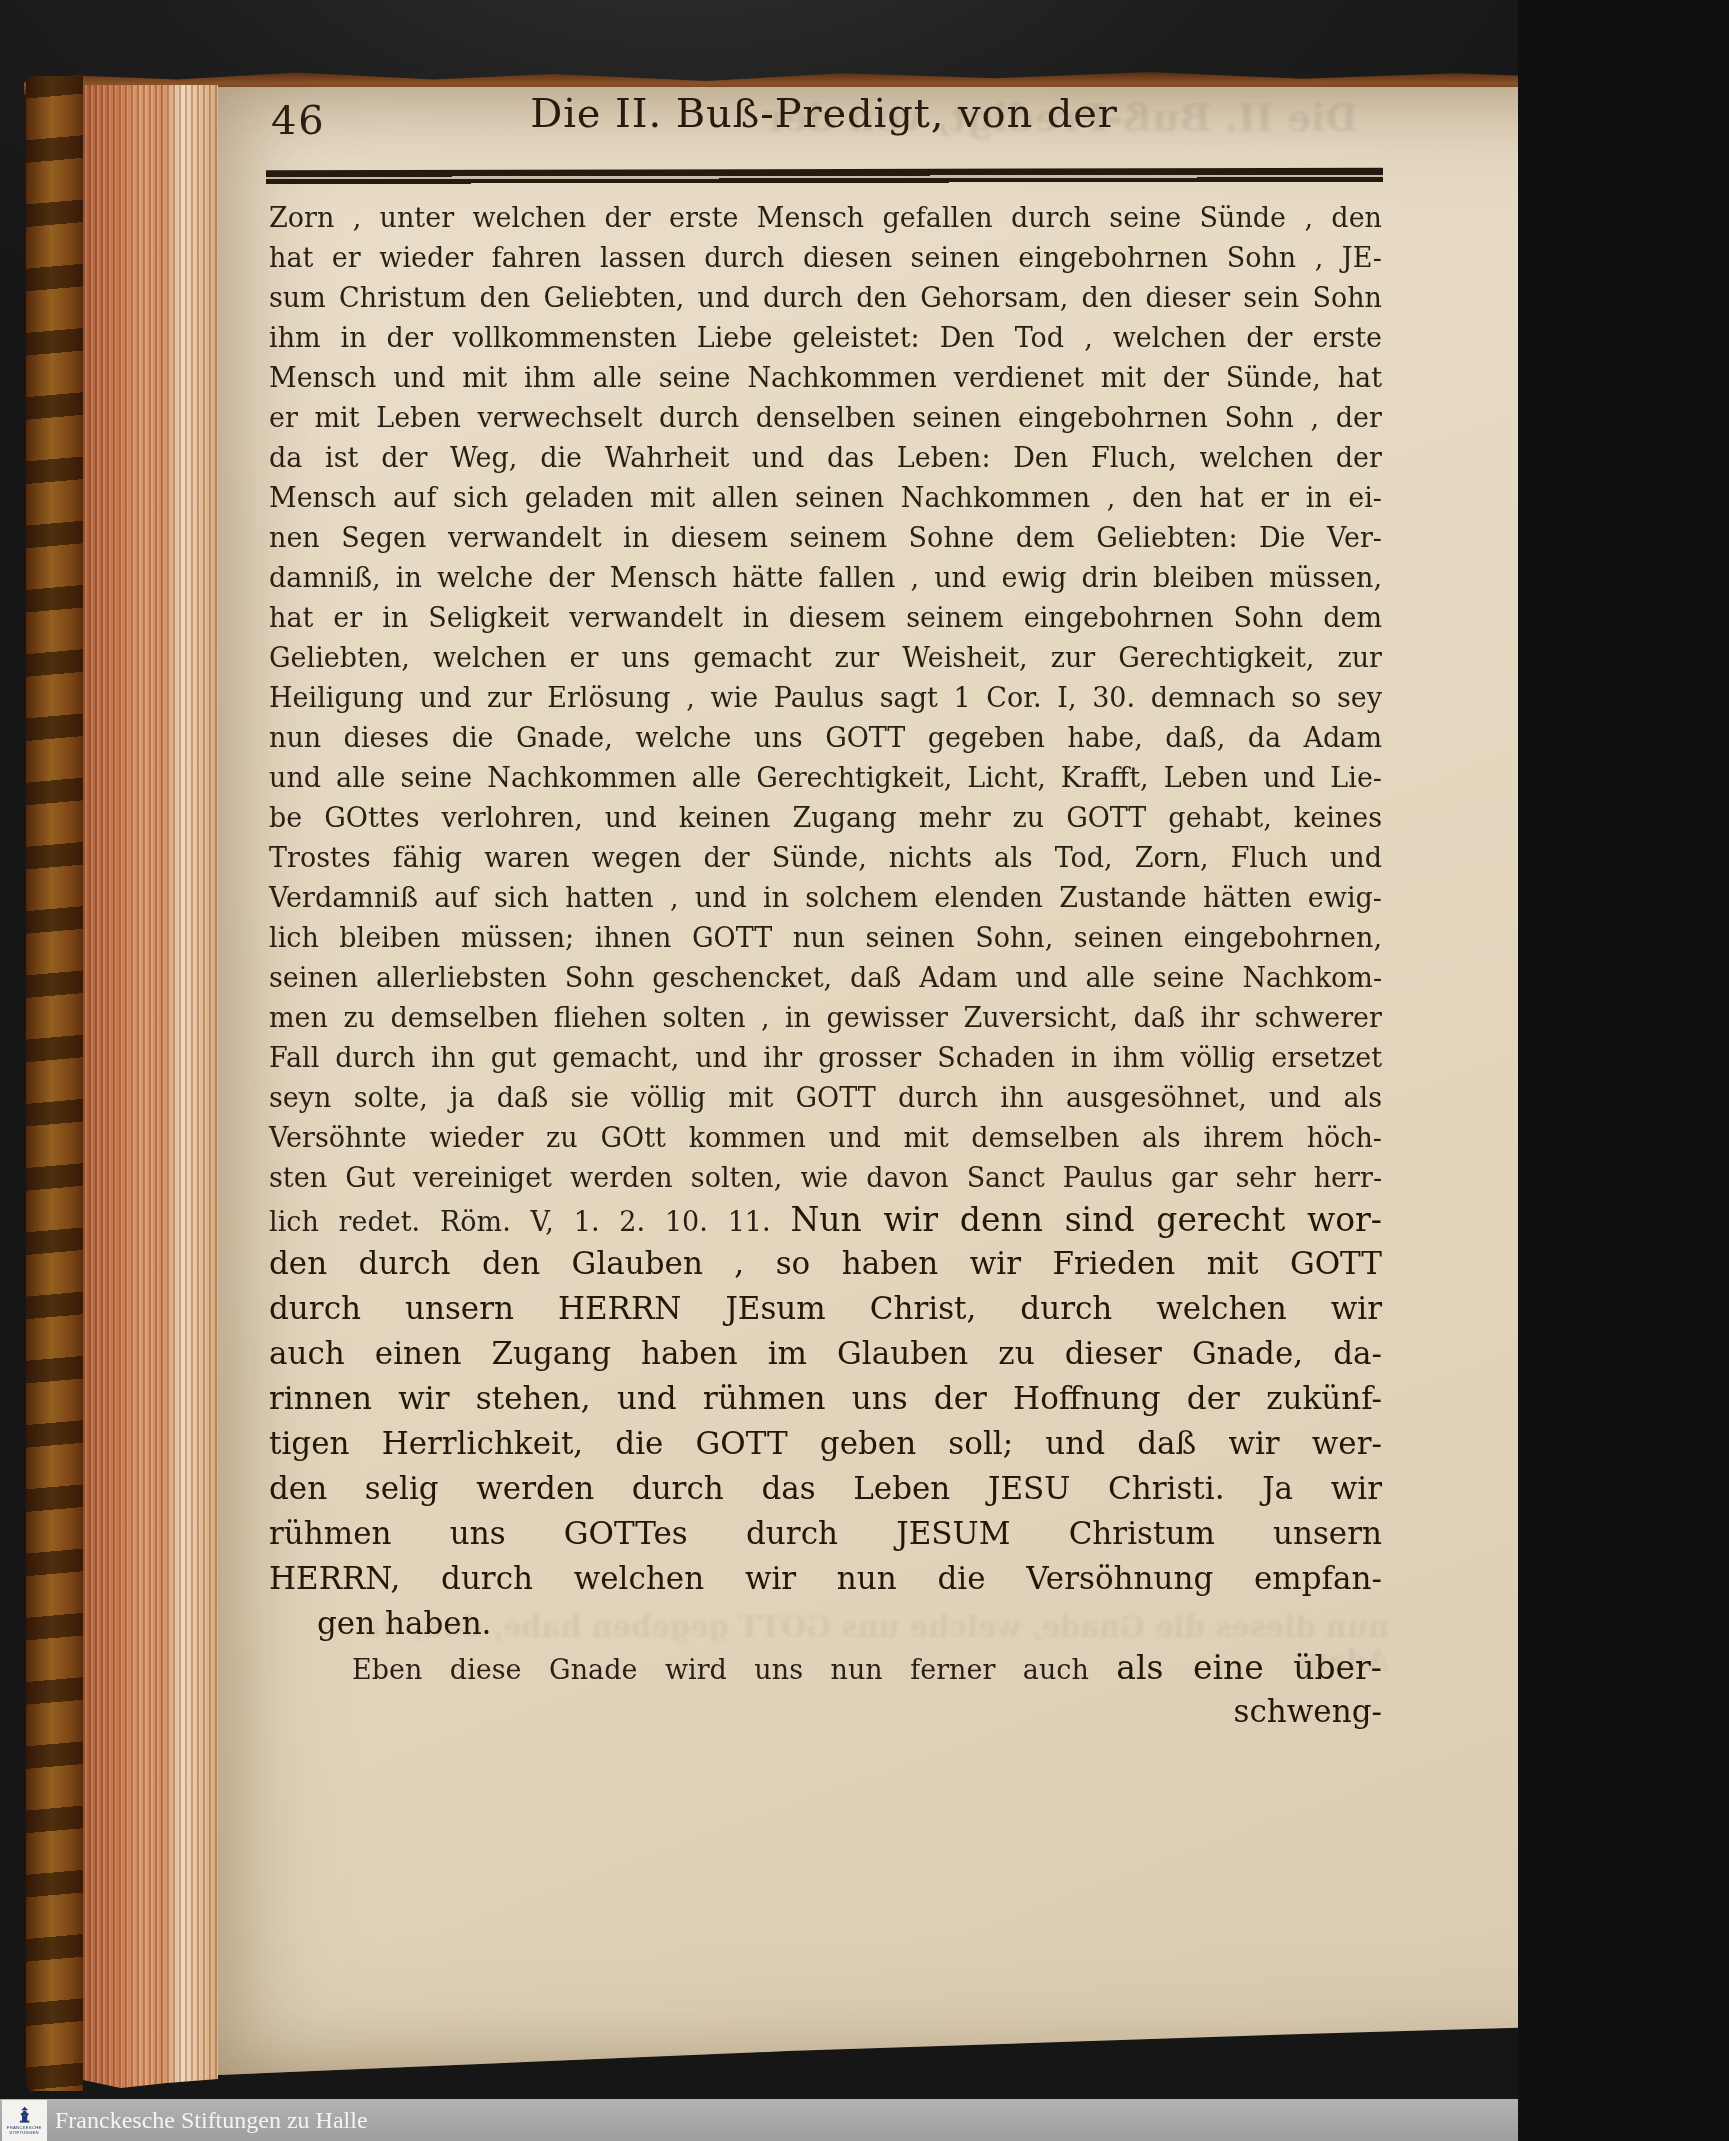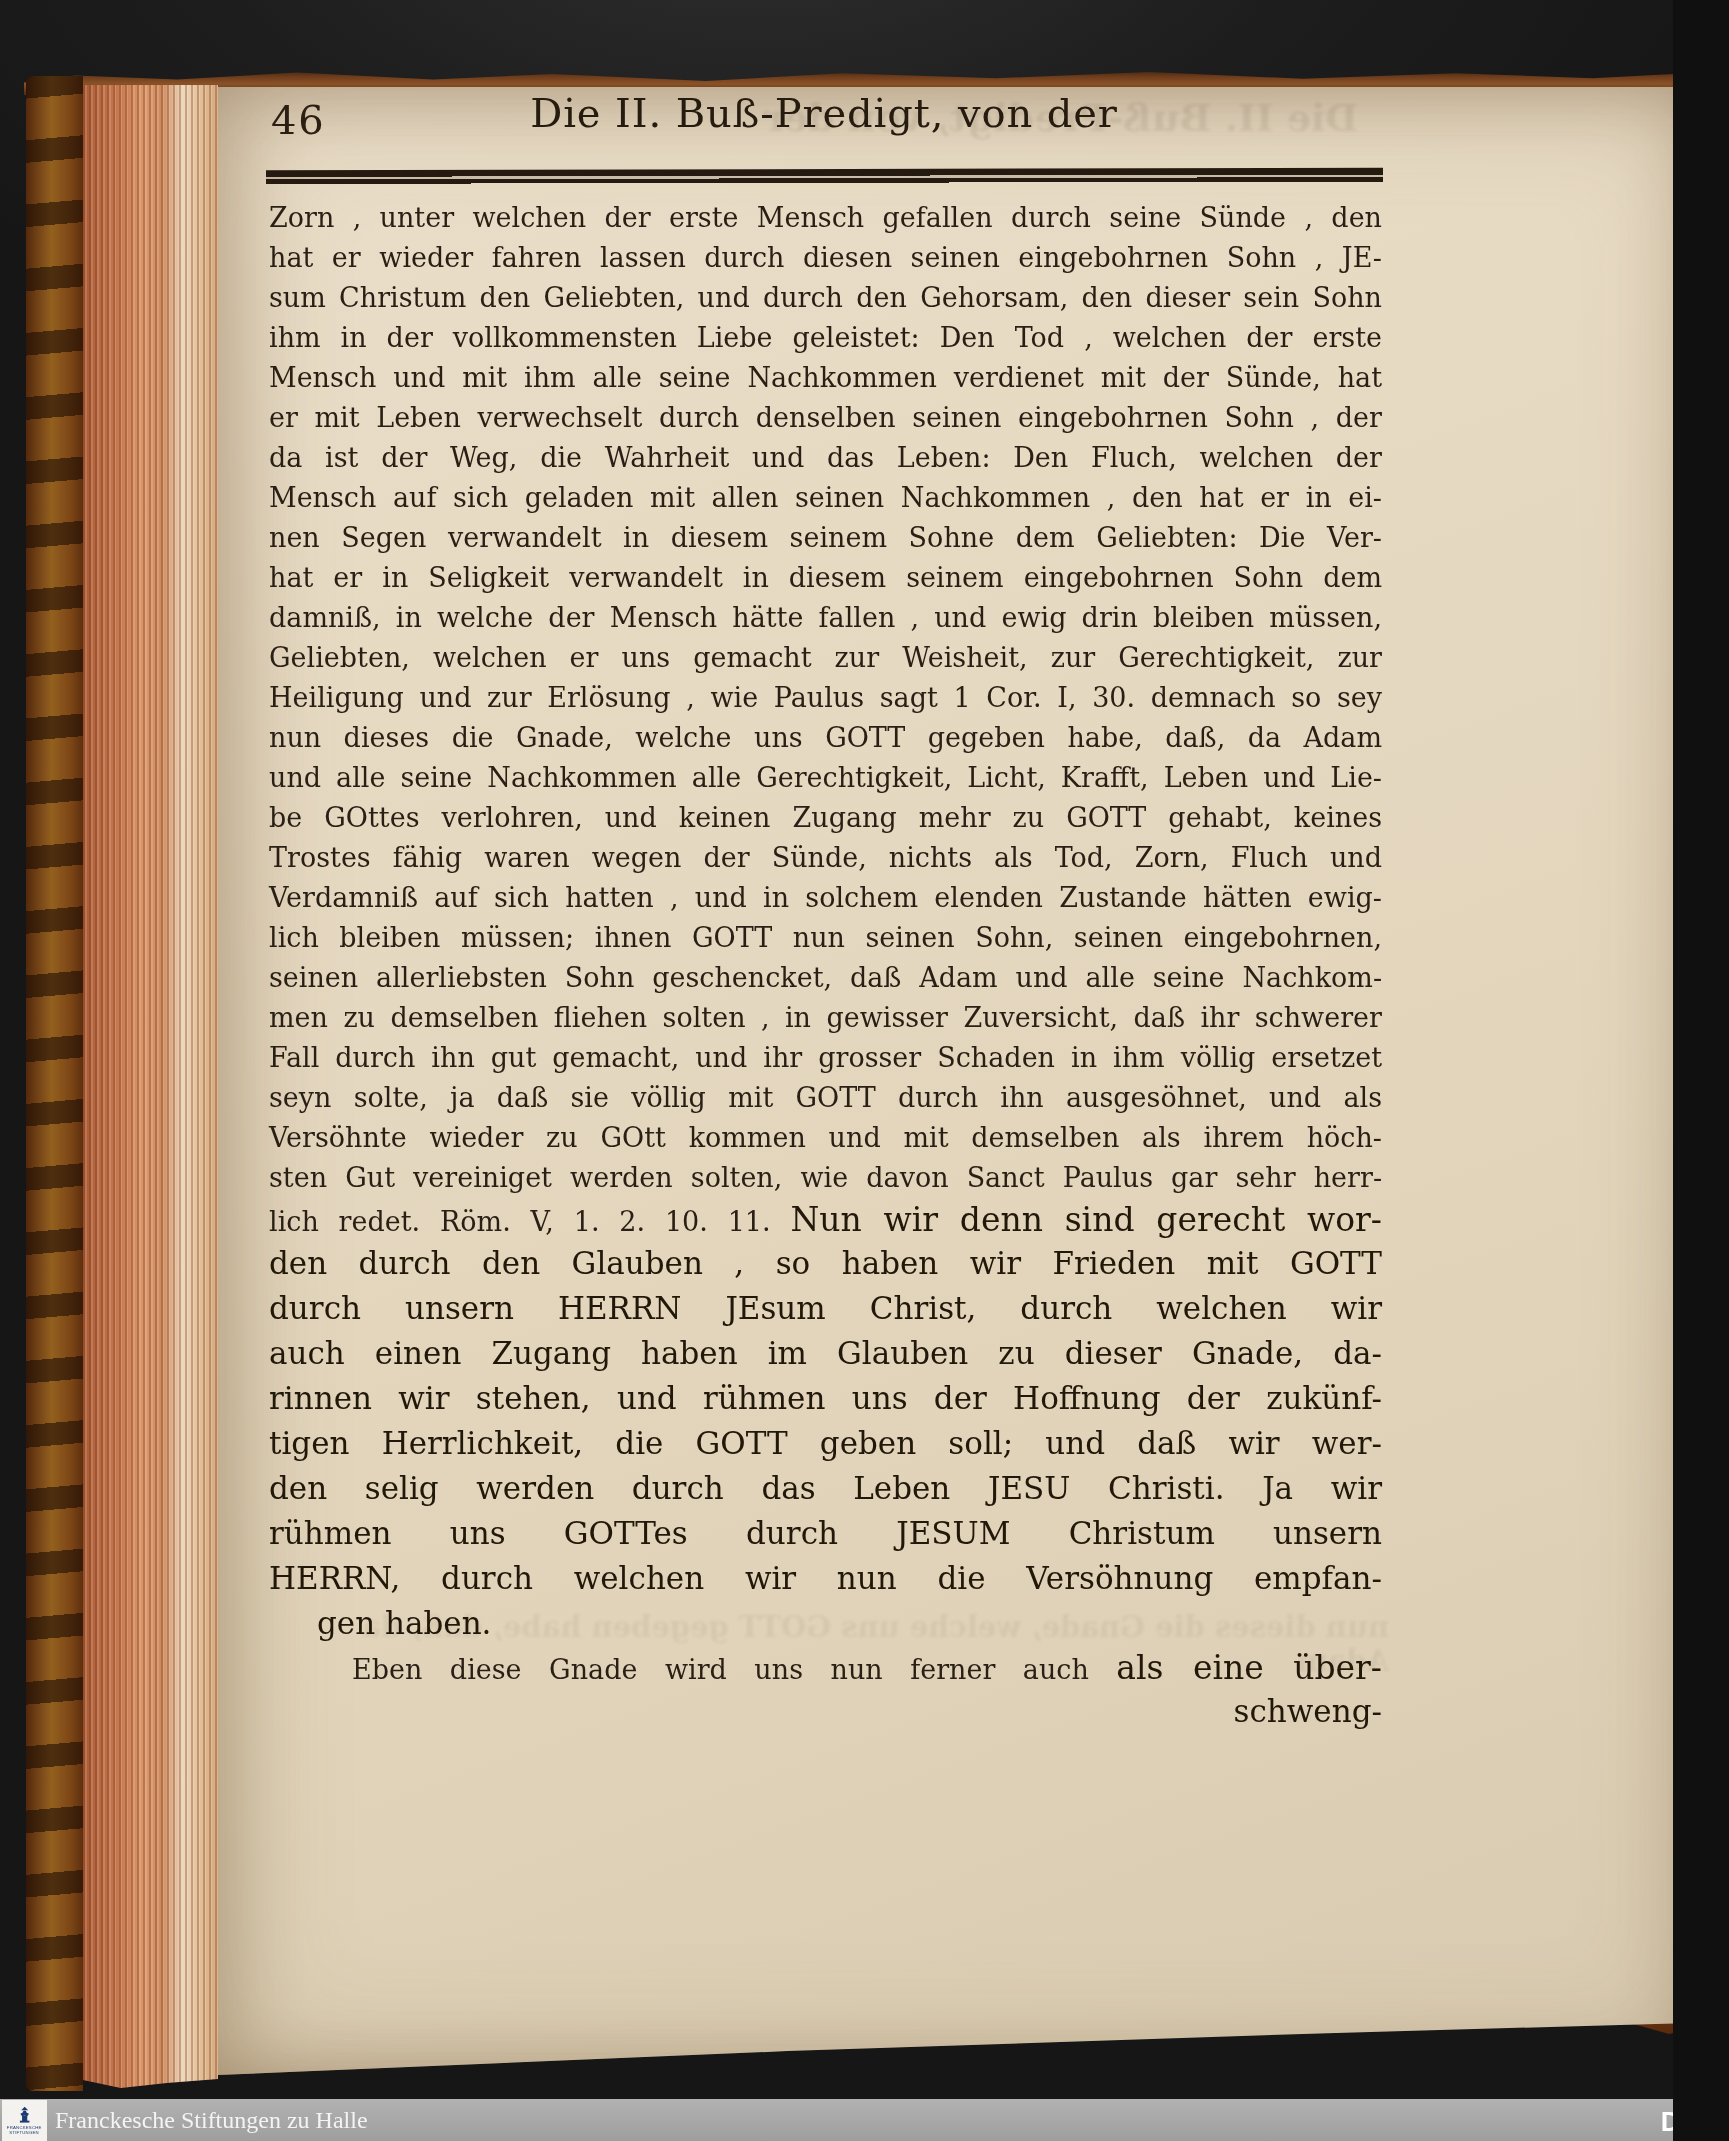--- a/index.html
+++ b/index.html
@@ -1,16 +1,16 @@
 <!DOCTYPE html>
 <html style="font-size:14px"><head>
 <meta charset="utf-8">
 <style>
   html,body{margin:0;padding:0;background:#101010;}
-  #screen{position:relative;width:1673px;height:2141px;overflow:hidden;
+  #screen{position:relative;width:1518px;height:2141px;overflow:hidden;
           background:radial-gradient(1038px 519px at 45% -5%, #303030 0%, #1d1d1d 55%, #161616 100%);
           font-family:"DejaVu Serif","Liberation Serif",serif;}
   
   .cover-top{position:absolute;left:24px;top:67px;width:1705px;height:28px;
     background:linear-gradient(180deg,#2e190a 0%,#6e3d1c 35%,#8a5228 60%,#53290f 100%);
     clip-path:polygon(0 55%,3% 30%,9% 45%,16% 20%,24% 45%,31% 25%,40% 50%,48% 22%,57% 40%,66% 18%,75% 42%,84% 22%,92% 40%,100% 15%,100% 100%,0 100%);}
   .cover-left{position:absolute;left:26px;top:76px;width:57px;height:2015px;
     background:
       repeating-linear-gradient(175deg, rgba(20,8,2,.55) 0 22.5px, rgba(20,8,2,0) 22.5px 64px),
       linear-gradient(90deg,#54290d 0%,#94601f 45%,#7a4415 80%,#5d3010 100%);
@@ -81,22 +81,22 @@
   <div id="textblock">
       <div class="ln ln-r jst"><span>Zorn , unter welchen der erste Mensch gefallen durch seine Sünde , den</span></div>
       <div class="ln ln-r jst"><span>hat er wieder fahren lassen durch diesen seinen eingebohrnen Sohn , JE-</span></div>
       <div class="ln ln-r jst"><span>sum Christum den Geliebten, und durch den Gehorsam, den dieser sein Sohn</span></div>
       <div class="ln ln-r jst"><span>ihm in der vollkommensten Liebe geleistet:  Den Tod , welchen der erste</span></div>
       <div class="ln ln-r jst"><span>Mensch und mit ihm alle seine Nachkommen verdienet mit der Sünde, hat</span></div>
       <div class="ln ln-r jst"><span>er mit Leben verwechselt durch denselben seinen eingebohrnen Sohn , der</span></div>
       <div class="ln ln-r jst"><span>da ist der Weg, die Wahrheit und das Leben:  Den Fluch, welchen der</span></div>
       <div class="ln ln-r jst"><span>Mensch auf sich geladen mit allen seinen Nachkommen , den hat er in ei-</span></div>
       <div class="ln ln-r jst"><span>nen Segen verwandelt in diesem seinem Sohne dem Geliebten:  Die Ver-</span></div>
+      <div class="ln ln-r jst"><span>damniß, in welche der Mensch hätte fallen , und ewig drin bleiben müssen,</span></div>
       <div class="ln ln-r jst"><span>hat er in Seligkeit verwandelt in diesem seinem eingebohrnen Sohn dem</span></div>
-      <div class="ln ln-r jst"><span>damniß, in welche der Mensch hätte fallen , und ewig drin bleiben müssen,</span></div>
       <div class="ln ln-r jst"><span>Geliebten, welchen er uns gemacht zur Weisheit, zur Gerechtigkeit, zur</span></div>
       <div class="ln ln-r jst"><span>Heiligung und zur Erlösung , wie Paulus sagt 1 Cor. I, 30. demnach so sey</span></div>
       <div class="ln ln-r jst"><span>nun dieses die Gnade, welche uns GOTT gegeben habe, daß, da Adam</span></div>
       <div class="ln ln-r jst"><span>und alle seine Nachkommen alle Gerechtigkeit, Licht, Krafft, Leben und Lie-</span></div>
       <div class="ln ln-r jst"><span>be GOttes verlohren, und keinen Zugang mehr zu GOTT gehabt, keines</span></div>
       <div class="ln ln-r jst"><span>Trostes fähig waren wegen der Sünde, nichts als Tod, Zorn, Fluch und</span></div>
       <div class="ln ln-r jst"><span>Verdamniß auf sich hatten , und in solchem elenden Zustande hätten ewig-</span></div>
       <div class="ln ln-r jst"><span>lich bleiben müssen; ihnen GOTT nun seinen Sohn, seinen eingebohrnen,</span></div>
       <div class="ln ln-r jst"><span>seinen allerliebsten Sohn geschencket, daß Adam und alle seine Nachkom-</span></div>
       <div class="ln ln-r jst"><span>men zu demselben fliehen solten , in gewisser Zuversicht, daß ihr schwerer</span></div>

